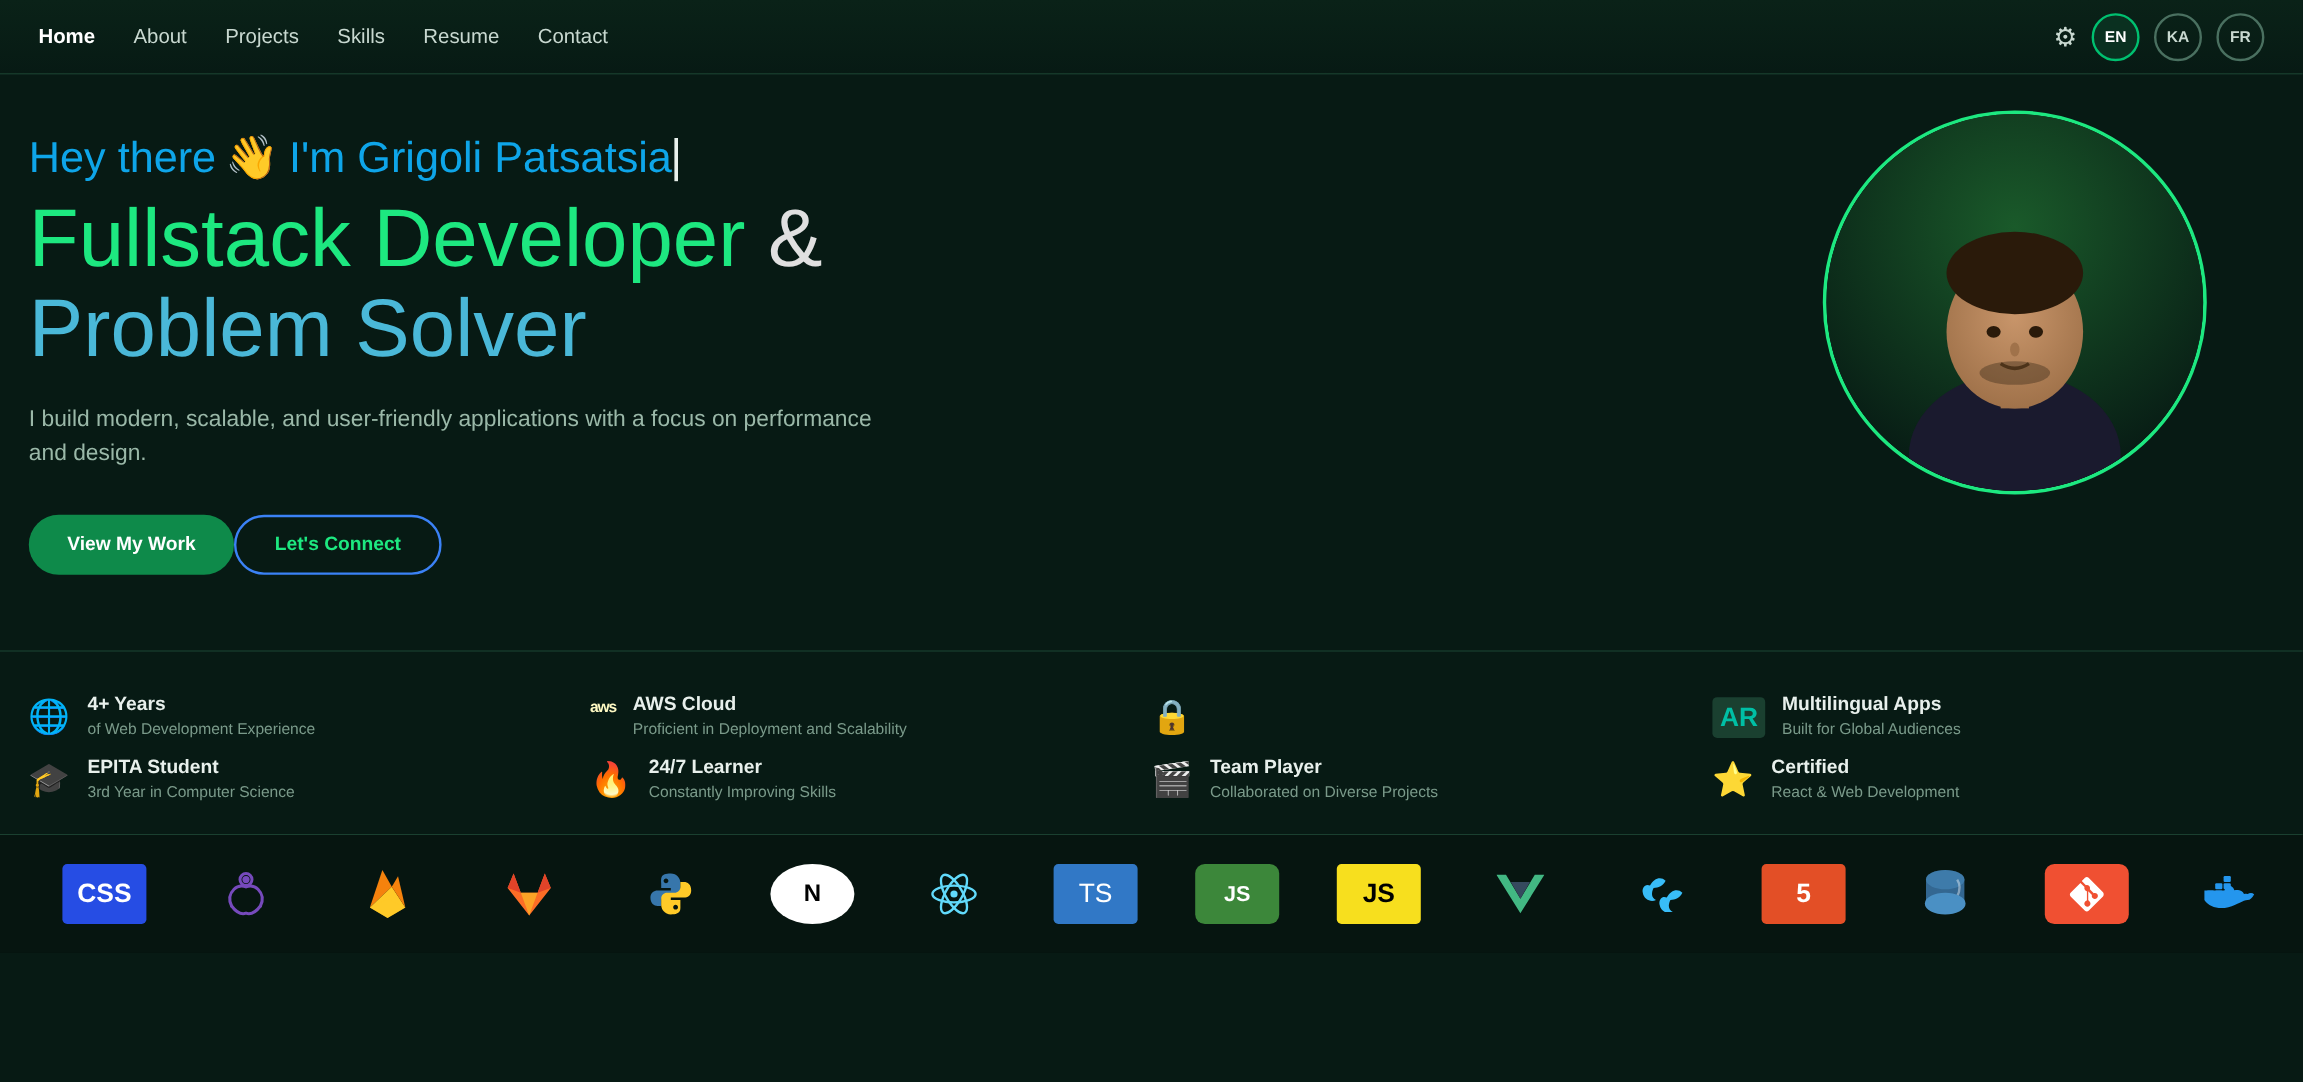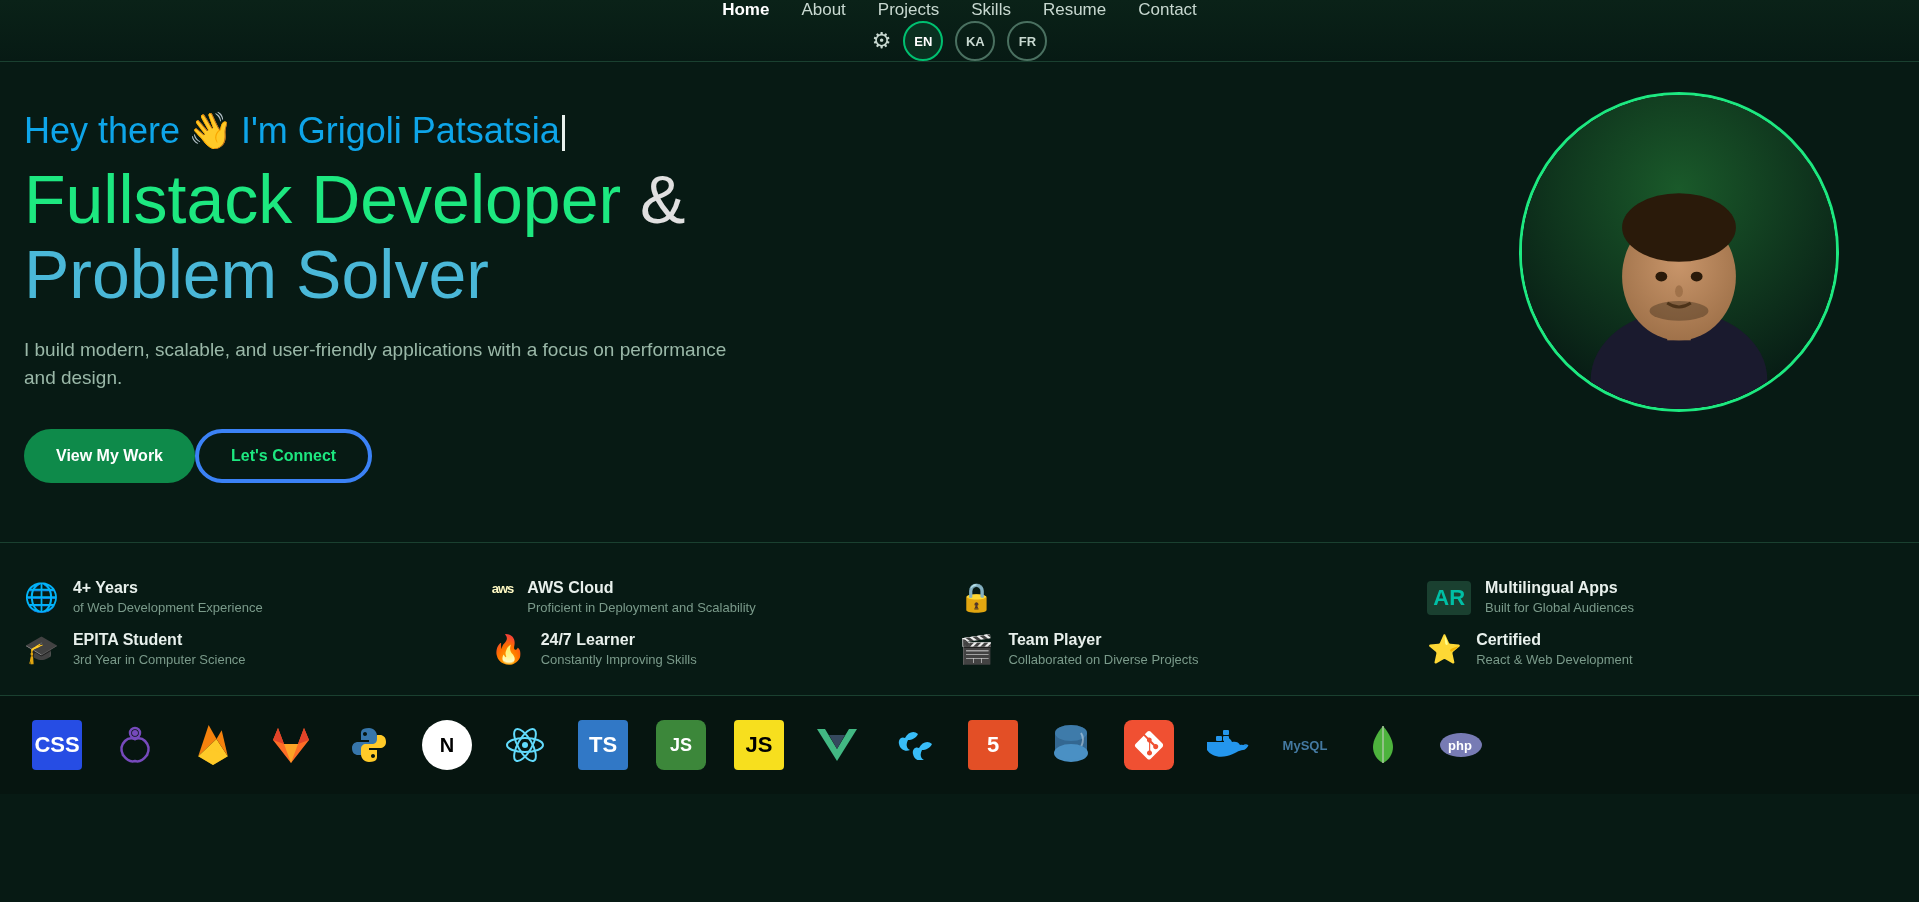--- a/index.html
+++ b/index.html
@@ -14,21 +14,20 @@
 
     
     nav {
       display: flex;
       align-items: center;
       justify-content: space-between;
       padding: 0 32px;
       height: 62px;
       background: linear-gradient(180deg, #0a2218 0%, #071a14 100%);
       border-bottom: 1px solid #1a4030;
-      flex-direction: column;
     }
     .nav-links {
       display: flex;
       gap: 32px;
       list-style: none;
     }
     .nav-links a {
       color: #c8d8d0;
       text-decoration: none;
       font-size: 17px;
@@ -129,21 +128,21 @@
       border: none;
       border-radius: 30px;
       padding: 14px 32px;
       font-size: 16px;
       font-weight: 600;
       cursor: pointer;
     }
     .btn-secondary {
       background: transparent;
       color: #1de880;
-      border: 4px solid #3b82f6;
+      border: 2px solid #3b82f6;
       border-radius: 30px;
       padding: 14px 32px;
       font-size: 16px;
       font-weight: 600;
       cursor: pointer;
     }
 
     
     .hero-portrait {
       position: absolute;
@@ -202,46 +201,47 @@
       display: flex;
       align-items: center;
       gap: 28px;
       padding: 24px 32px;
       background: #061510;
       border-top: 1px solid #1a4030;
       overflow-x: auto;
       flex-wrap: nowrap;
     }
     .tech-icon {
-      width: 50px;
+      width: 70px;
       height: 50px;
       display: flex;
       align-items: center;
       justify-content: center;
       font-size: 32px;
       flex-shrink: 0;
       border-radius: 6px;
+      margin-left: 20px;
     }
 
     
     .ti-css { background: #264de4; color: #fff; font-weight: 900; font-size: 22px; border-radius: 4px; }
     
     .ti-redux { color: #764abc; }
     
     .ti-firebase { color: #ffca28; }
     
     .ti-gitlab { color: #fc6d26; }
     
     .ti-python { color: #3776ab; }
     
     .ti-next { background: #fff; color: #000; border-radius: 50%; font-weight: 900; font-size: 20px; }
     
     .ti-react { color: #61dafb; }
     
-    .ti-ts { background: #3178c6; color: #fff; font-weight: 700; font-size: 22px; border-radius: 4px; }
+    .ti-ts { background: #3178c6; color: #fff; font-weight: 400; font-size: 22px; border-radius: 4px; }
     
     .ti-node { background: #3c873a; color: #fff; font-weight: 900; font-size: 18px; border-radius: 8px; }
     
     .ti-js { background: #f7df1e; color: #000; font-weight: 900; font-size: 22px; border-radius: 4px; }
     
     .ti-vue { color: #42b883; }
     
     .ti-tailwind { color: #38bdf8; }
     
     .ti-html5 { background: #e34f26; color: #fff; font-weight: 900; font-size: 22px; border-radius: 4px; }

